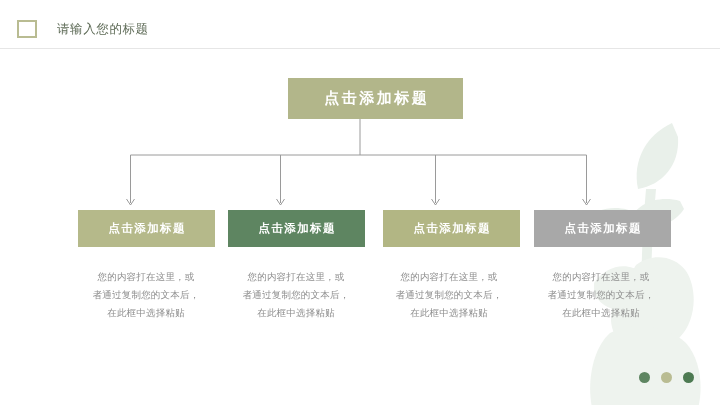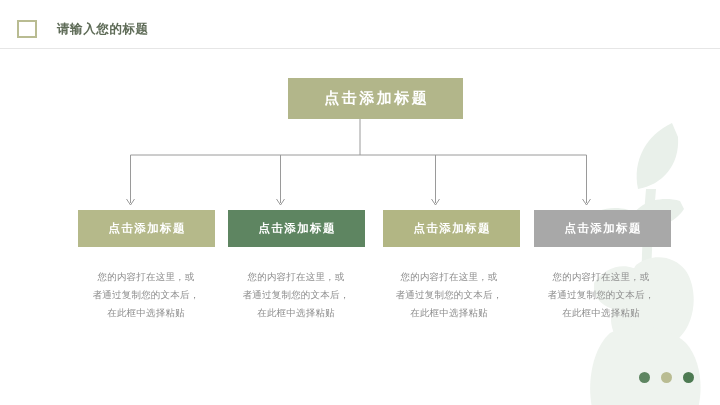--- a/index.html
+++ b/index.html
@@ -40,21 +40,21 @@
     width: 20px;
     height: 18px;
     border: 2.5px solid #b9bc92;
     background: #ffffff;
     box-sizing: border-box;
     flex: none;
   }
   .header-title {
     margin-left: 20px;
     font-size: 12.5px;
-    font-weight: bold;
+    font-weight: normal;
     color: #5e6b57;
     letter-spacing: 0.6px;
     white-space: nowrap;
   }
   .header-rule {
     position: absolute;
     left: 0;
     top: 48px;
     width: 720px;
     height: 1px;

